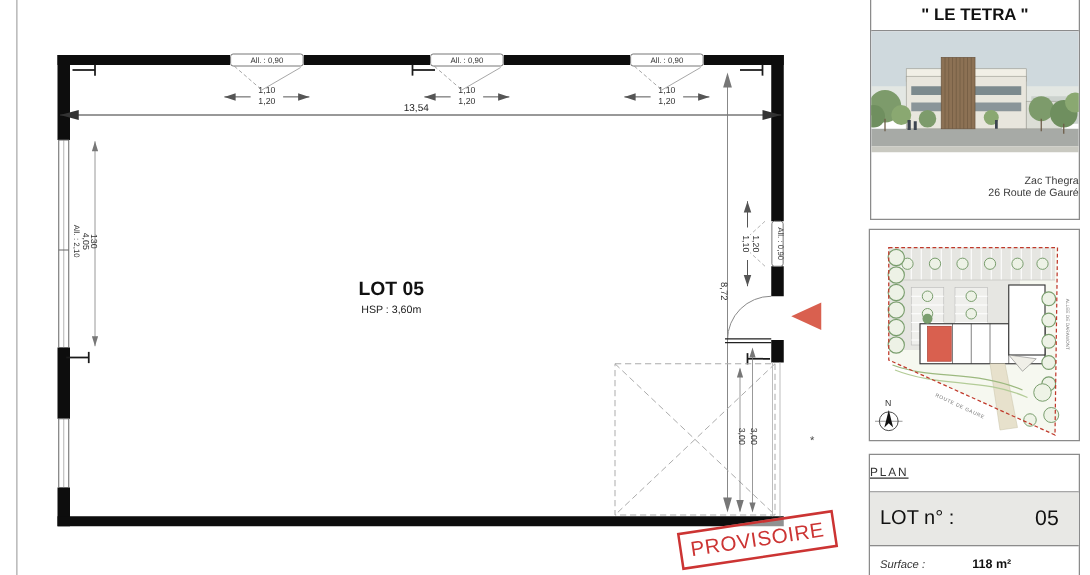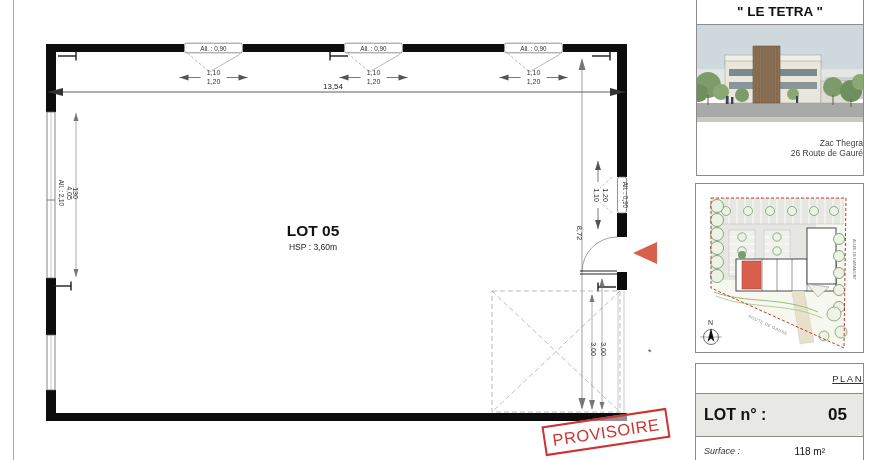--- a/index.html
+++ b/index.html
@@ -19,28 +19,28 @@
          background:rgba(255,255,255,.55);}
   
   .panel{border:1px solid #8b8b8b;background:#fff;box-sizing:border-box;}
   #panel-project{left:696px;top:-3px;width:168px;height:179px;}
   .p1-title{height:26px;border-bottom:1px solid #8b8b8b;display:flex;align-items:center;
             justify-content:center;font-weight:bold;font-size:13.5px;color:#111;}
   .addr{padding-top:12px;text-align:right;font-size:8.5px;line-height:10px;color:#3d3d3d;}
   #panel-map{left:695px;top:183px;width:169px;height:170px;}
   #panel-title-block{left:695px;top:363px;width:169px;height:110px;}
   .tb-row1{height:29px;border-bottom:1px solid #8b8b8b;display:flex;align-items:center;
-           justify-content:flex-end;font-size:9.5px;letter-spacing:1.5px;color:#333;text-decoration:underline;}
+           justify-content:flex-start;font-size:9.5px;letter-spacing:1.5px;color:#333;text-decoration:underline;}
   .tb-row2{height:42px;border-bottom:1px solid #8b8b8b;background:#e8e8e5;display:flex;
-           align-items:center;font-weight:bold;color:#111;gap:48px;}
+           align-items:center;font-weight:normal;color:#111;gap:48px;}
   .tb-row2 .lot-label{font-size:16px;padding-left:8px;}
   .tb-row2 .lot-value{font-size:17px;margin-left:auto;margin-right:16px;}
   .tb-row3{height:28px;display:flex;align-items:center;color:#333;}
   .tb-row3 .sur-label{font-size:9px;padding-left:8px;font-style:italic;}
-  .tb-row3 .sur-value{font-size:10px;font-weight:normal;margin-left:auto;margin-right:38px;color:#111;}
+  .tb-row3 .sur-value{font-size:10px;font-weight:bold;margin-left:auto;margin-right:54px;color:#111;}
 </style>
 </head>
 <body>
 
 <div class="abs" id="sheet-border"></div>
 
 <svg class="abs" id="plan-svg" width="690" height="460" viewBox="0 0 690 460">
   <defs>
     <g id="dimh">
       <path d="M-34,0 H-13 M13,0 H34" stroke="#555" stroke-width="0.8" fill="none"></path>

